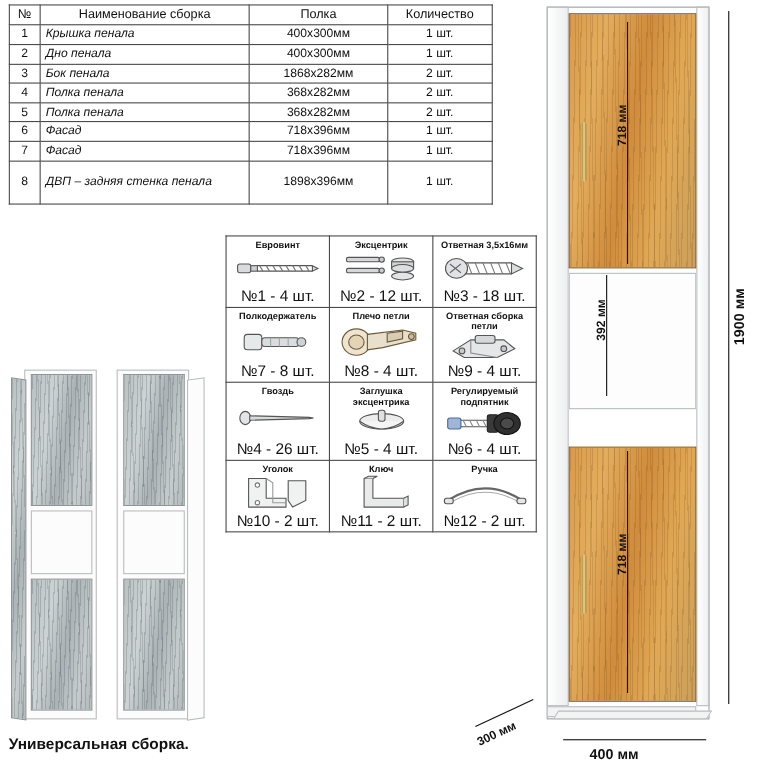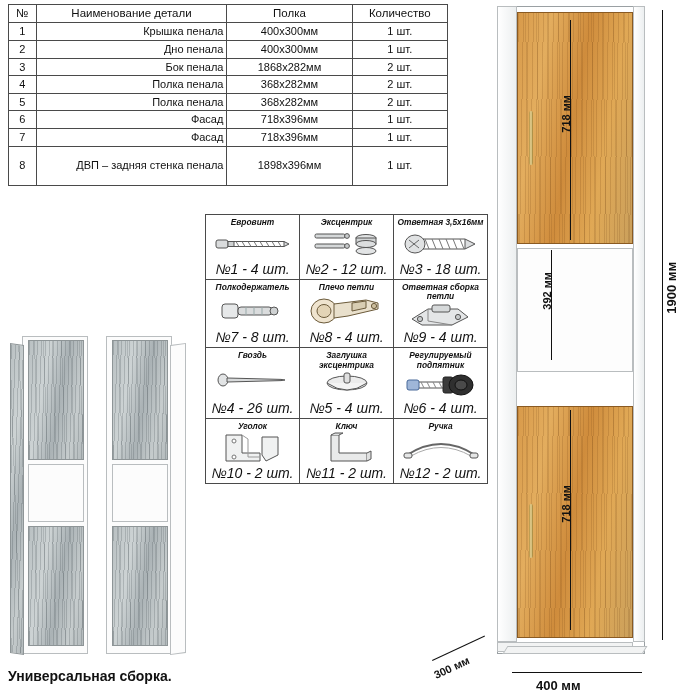--- a/index.html
+++ b/index.html
@@ -2,30 +2,30 @@
 <html><head>
 <meta charset="utf-8">
 <style>
   html,body{margin:0;padding:0;}
   body{width:700px;height:700px;background:#ffffff;font-family:"Liberation Sans",sans-serif;position:relative;overflow:hidden;}
 
   
   #parts-table{position:absolute;left:8px;top:4px;width:440px;border-collapse:collapse;}
   #parts-table th,#parts-table td{border:1px solid #4a4a4a;font-size:11px;color:#111;padding:2px 3px;text-align:center;line-height:1.15;}
   #parts-table th{font-weight:normal;font-size:11.5px;}
-  #parts-table td.name{text-align:right;padding-left:5px;}
+  #parts-table td.name{text-align:left;padding-left:5px;font-style:italic;}
   #parts-table col.c0{width:26px;}
   #parts-table col.c1{width:180px;}
   #parts-table col.c2{width:118px;}
   #parts-table col.c3{width:90px;}
 
   
   #hardware{position:absolute;left:205px;top:214px;width:280px;border-collapse:collapse;table-layout:fixed;}
   #hardware td{border:1px solid #4a4a4a;width:93px;height:64px;vertical-align:top;padding:0;}
-  .hw{display:flex;flex-direction:column;align-items:center;justify-content:flex-start;height:100%;box-sizing:border-box;padding:3px 1px 2px;font-style:italic;}
+  .hw{display:flex;flex-direction:column;align-items:center;justify-content:flex-start;height:100%;box-sizing:border-box;padding:3px 1px 2px;}
   .hw-title{font-size:8.4px;color:#111;text-align:center;line-height:1.1;font-weight:bold;}
   .hw-art{flex:1;display:flex;align-items:center;justify-content:center;width:100%;}
   .hw-qty{font-size:14px;color:#111;text-align:center;}
 
   
   #assembly-caption{position:absolute;left:8px;top:668px;font-size:14px;font-weight:bold;color:#111;}
 
   
   .dim{position:absolute;font-size:11px;font-weight:bold;color:#111;}
   .dim.vert{writing-mode:vertical-rl;transform:rotate(180deg);}
@@ -65,21 +65,21 @@
 <table id="parts-table">
   <colgroup>
       <col class="c0">
       <col class="c1">
       <col class="c2">
       <col class="c3">
     </colgroup>
   <thead>
     <tr>
       <th>№</th>
-      <th>Наименование детали</th>
+      <th>Наименование сборка</th>
       <th>Полка</th>
       <th>Количество</th>
     </tr>
   </thead>
   <tbody>
     <tr>
       <td>1</td>
       <td class="name">Крышка пенала</td>
       <td>400х300мм</td>
       <td>1 шт.</td>

